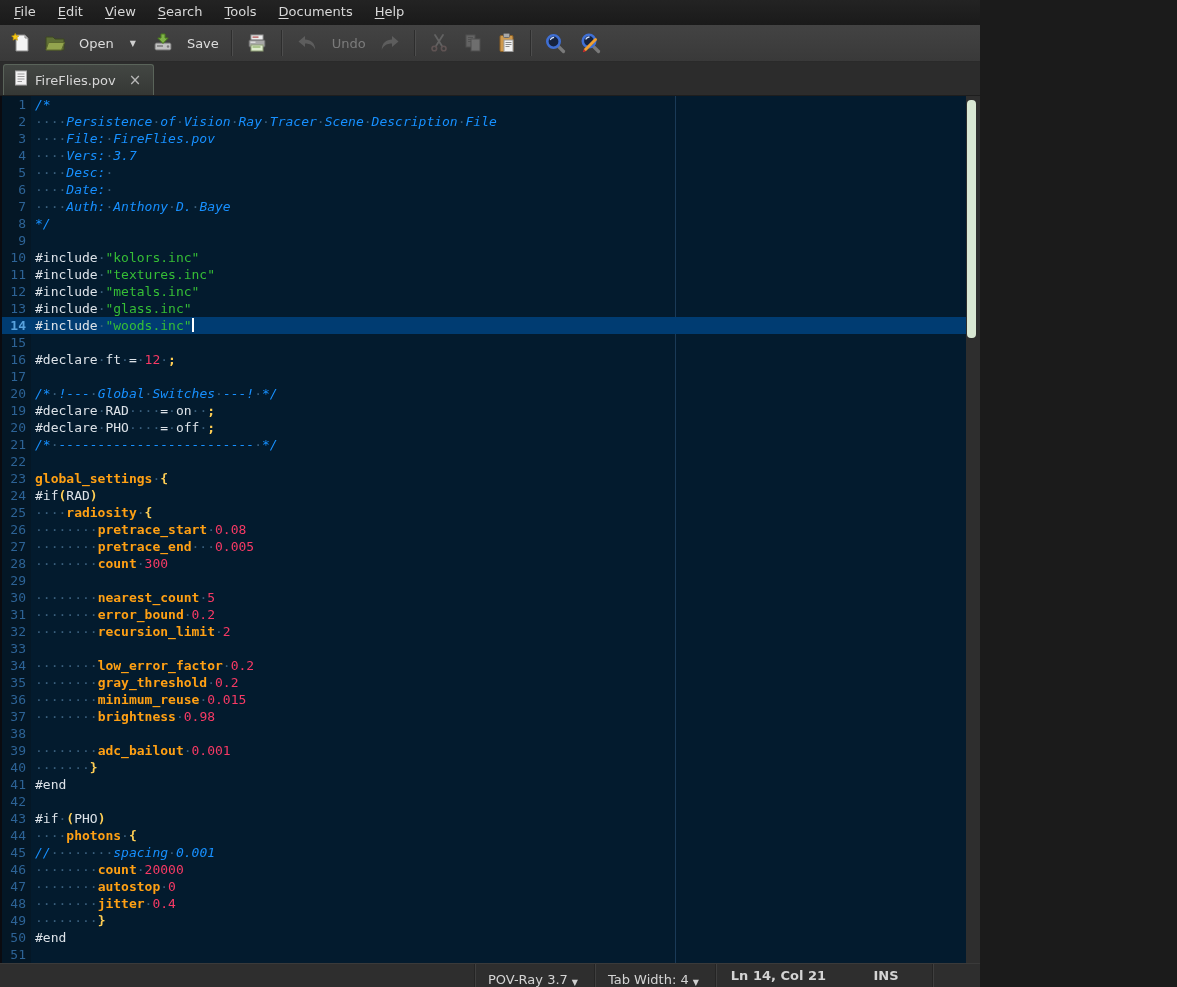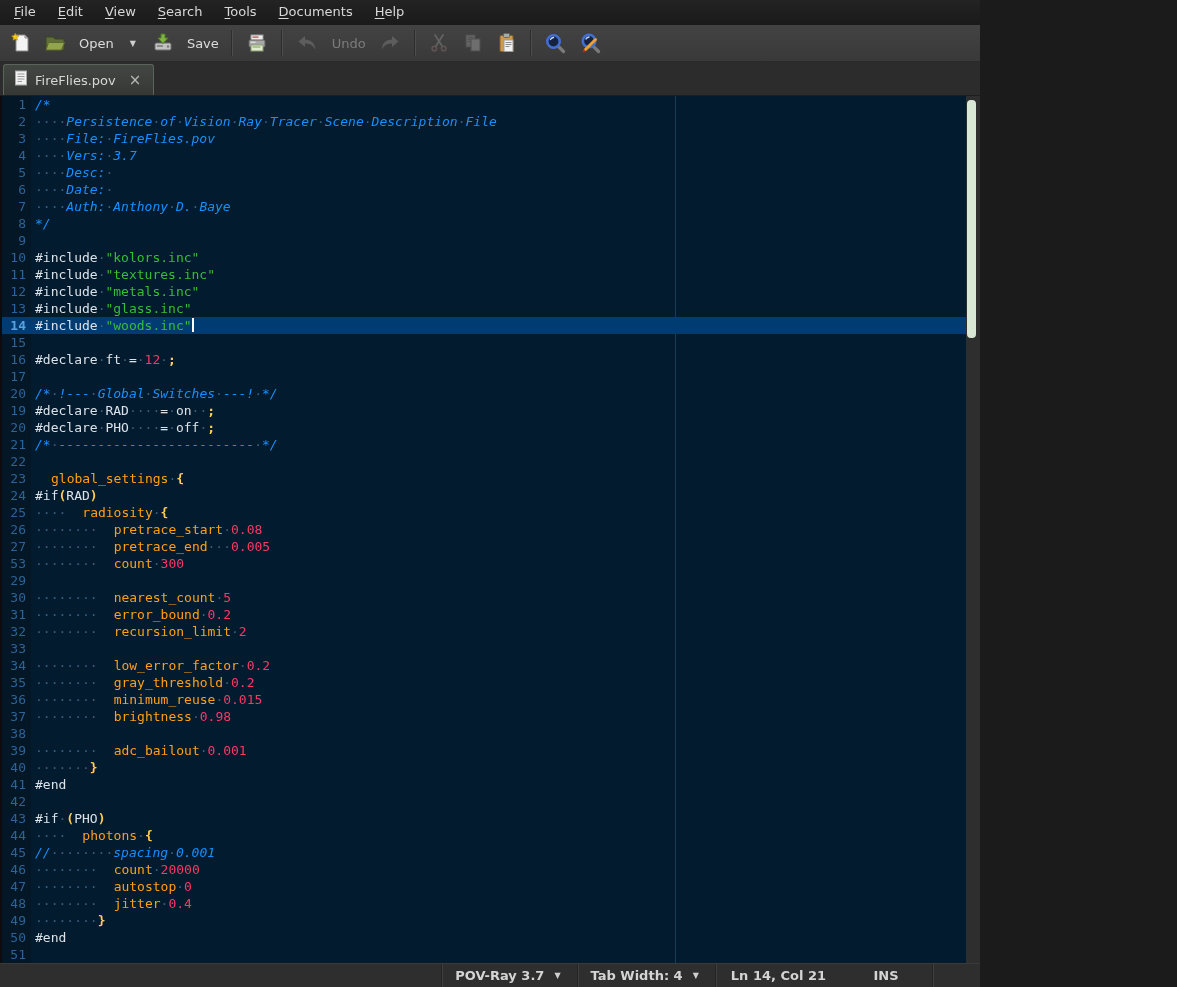--- a/index.html
+++ b/index.html
@@ -39,39 +39,39 @@
   .gutter { width:31px; flex:0 0 31px; background:var(--gutter-bg); border-left:2px solid #0b0b10;
             text-align:right; }
   .ln { height:17px; line-height:17px; padding-right:5px; color:var(--line-no); }
   .ln.cur { background:var(--current-line); color:var(--line-no-cur);font-weight:bold; }
   .code { flex:1 1 auto; position:relative; }
   .marginline { position:absolute; left:644px; top:0; bottom:0; width:1px;
                 background:var(--margin-line); }
   .row { height:17px; line-height:17px; padding-left:4px; white-space:pre; position:relative; }
   .row.curline { background:var(--current-line); }
   .t-cm { color:var(--c-comment); font-style:italic; }
-  .t-kw { color:var(--c-keyword); font-weight:normal;margin-left:16px; }
+  .t-kw { color:var(--c-keyword); font-weight:bold; }
   .t-st { color:var(--c-string); }
   .t-nu { color:var(--c-number); }
   .t-pl { color:var(--c-plain); }
   .t-pu { color:var(--c-punct); font-weight:bold; }
   .t-ws { color:var(--c-ws); }
   .cursor { display:inline-block; width:2px; height:14px; background:var(--c-cursor);
             vertical-align:-2px; }
   .vscroll { width:14px; flex:0 0 14px; background:#2e2e2e; position:relative; }
   .vthumb { position:absolute; left:1px; top:4px; width:9px; height:238px;
             background:var(--scroll-thumb); border-radius:4px; }
 
   
   .statusbar { height:24px; flex:0 0 24px; background:#2e2e2e; border-top:1px solid #3a3a3a;
                display:flex; align-items:center; justify-content:flex-end; color:#d4d4d4;
                font-size:13px; }
   .sb-sep { width:2px; height:100%; background:linear-gradient(to right,#242424 50%,#3f3f3f 50%);
             flex:0 0 2px; }
-  .sb-btn { display:flex; align-items:center; gap:6px; padding:0 12px; height:100%;font-weight:bold; }
+  .sb-btn { display:flex; align-items:flex-end; padding:0 12px; height:100%; }
   .sb-btn .dd-arrow { color:#cfcfcf; }
   .sb-text { padding:0 14px;font-weight:bold; }
   .sb-ins { width:92px; text-align:center; }
   .sb-endpad { width:46px; height:100%; }
 </style>
 </head>
 <body>
 
 <div class="window">
 
@@ -234,21 +234,21 @@
         <div class="ln">20</div>
         <div class="ln">19</div>
         <div class="ln">20</div>
         <div class="ln">21</div>
         <div class="ln">22</div>
         <div class="ln">23</div>
         <div class="ln">24</div>
         <div class="ln">25</div>
         <div class="ln">26</div>
         <div class="ln">27</div>
-        <div class="ln">53</div>
+        <div class="ln">28</div>
         <div class="ln">29</div>
         <div class="ln">30</div>
         <div class="ln">31</div>
         <div class="ln">32</div>
         <div class="ln">33</div>
         <div class="ln">34</div>
         <div class="ln">35</div>
         <div class="ln">36</div>
         <div class="ln">37</div>
         <div class="ln">38</div>

